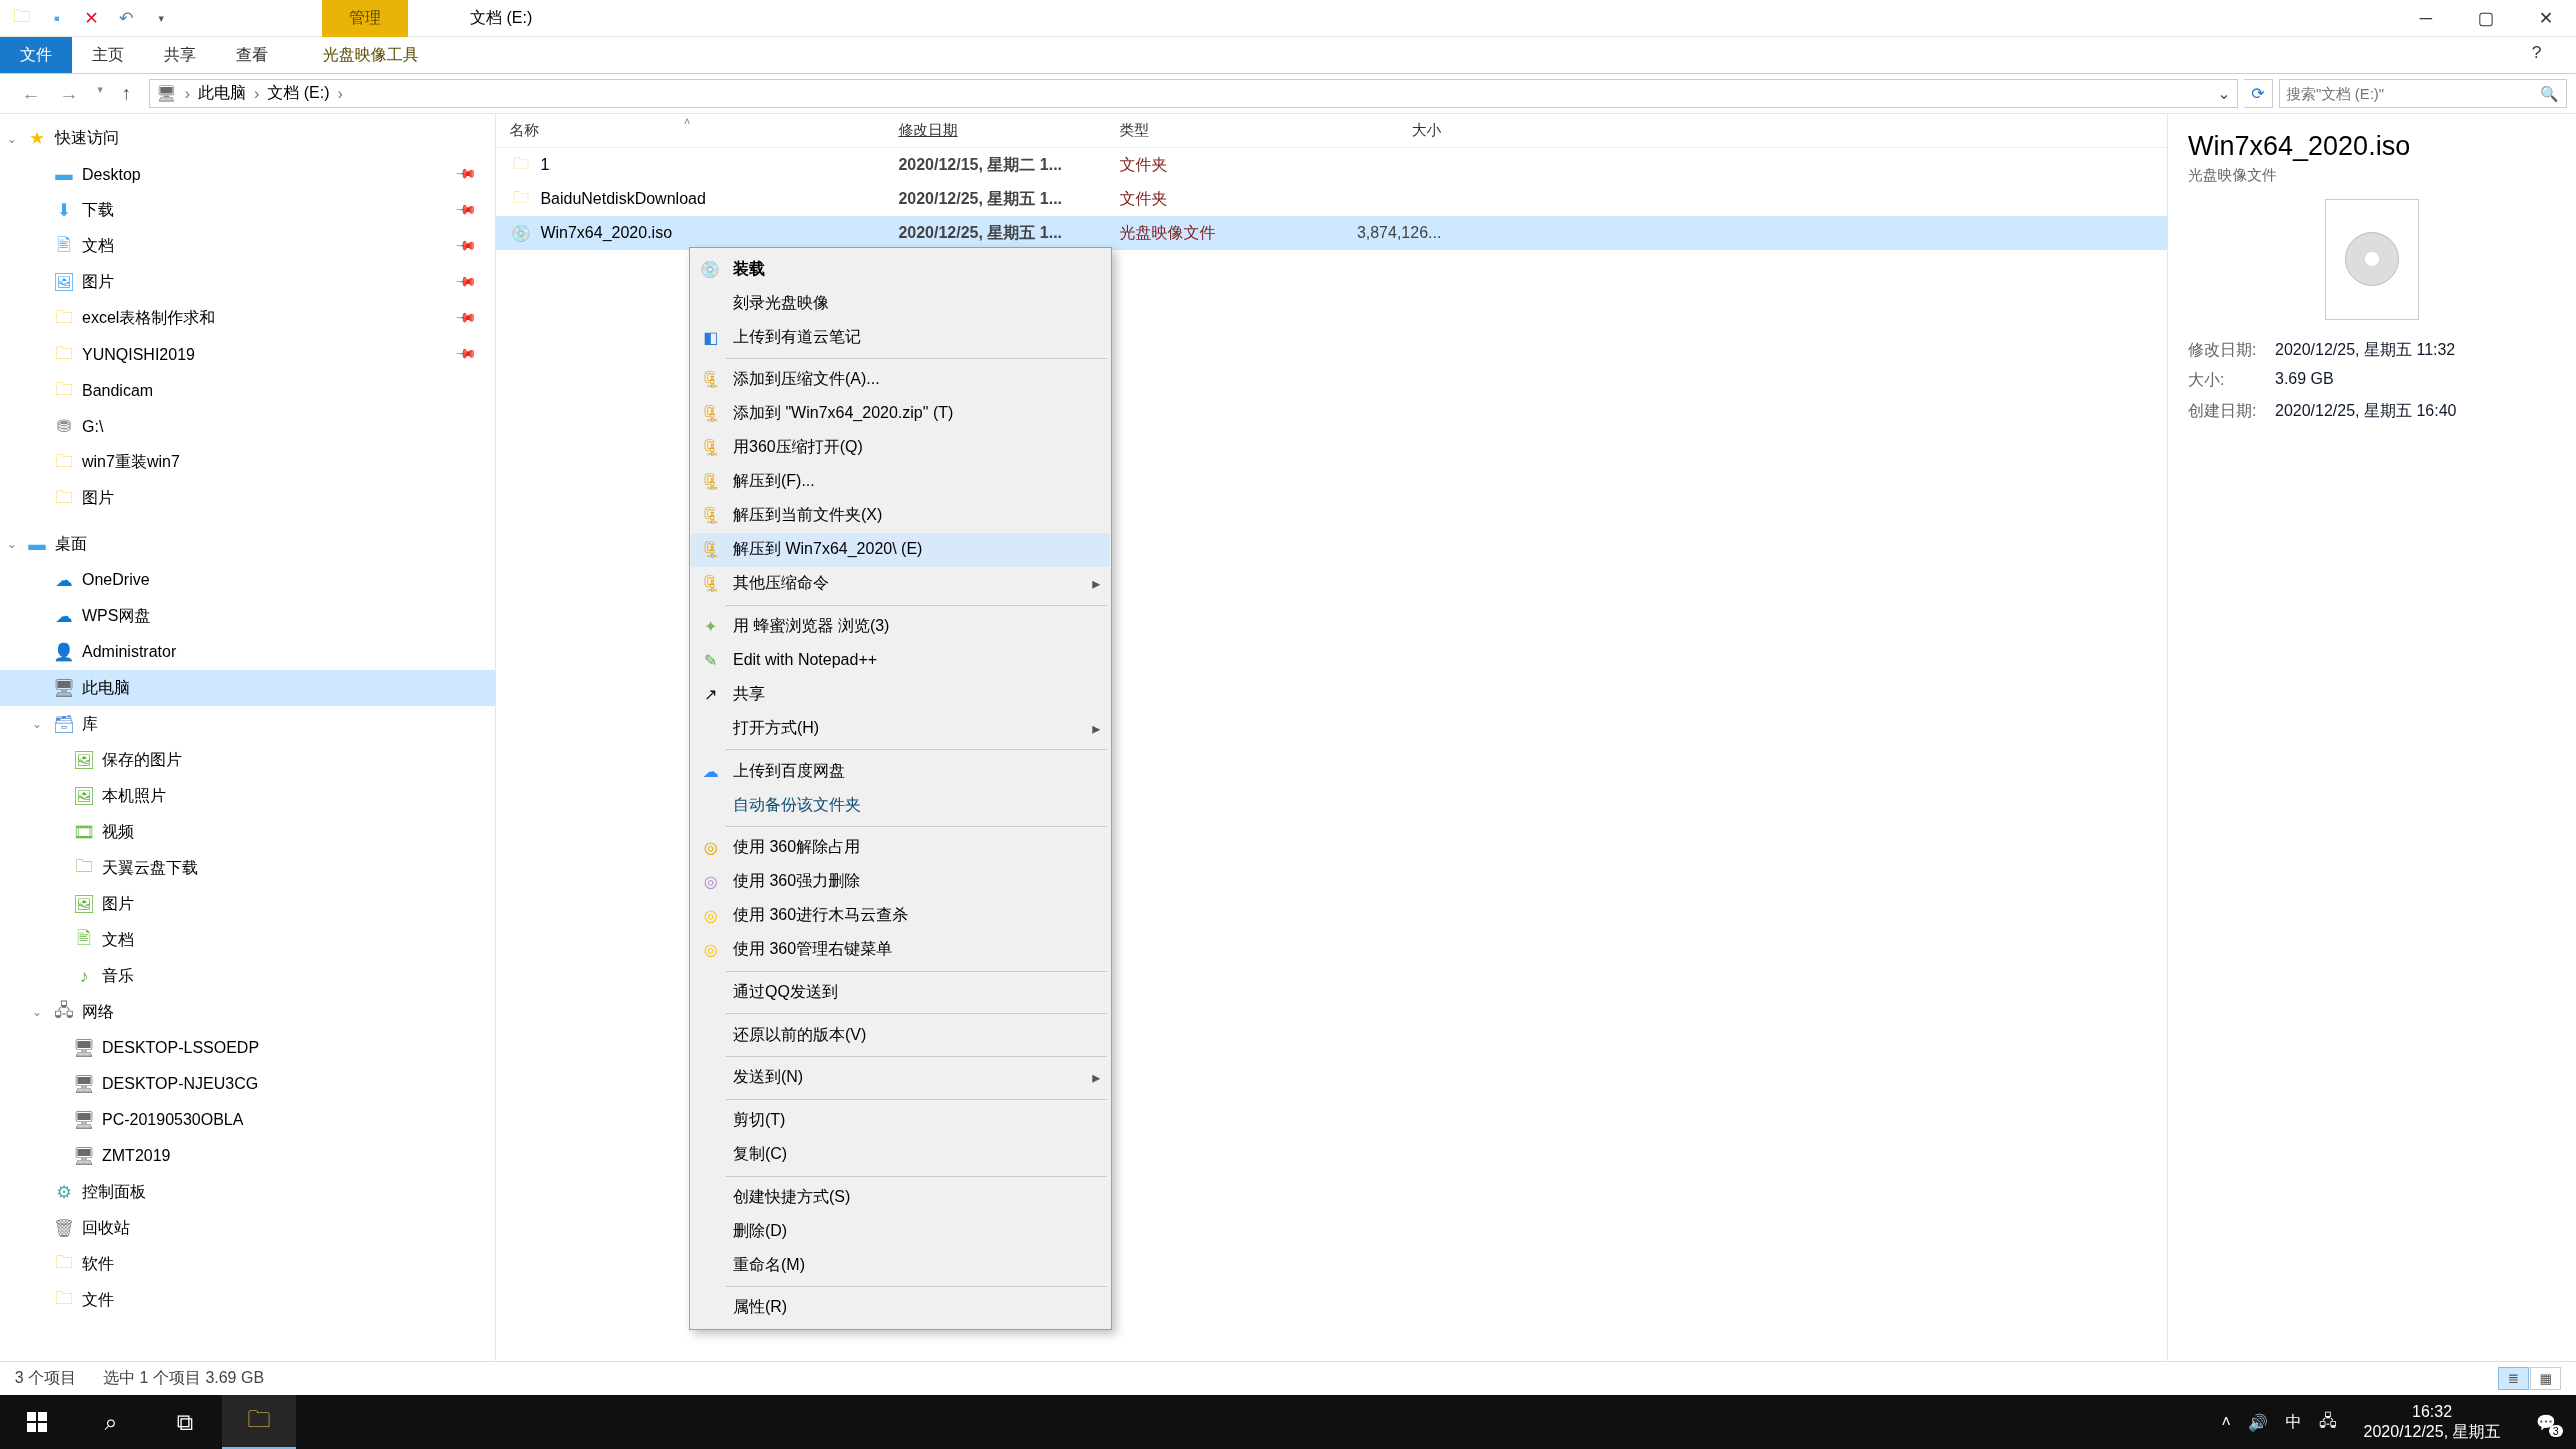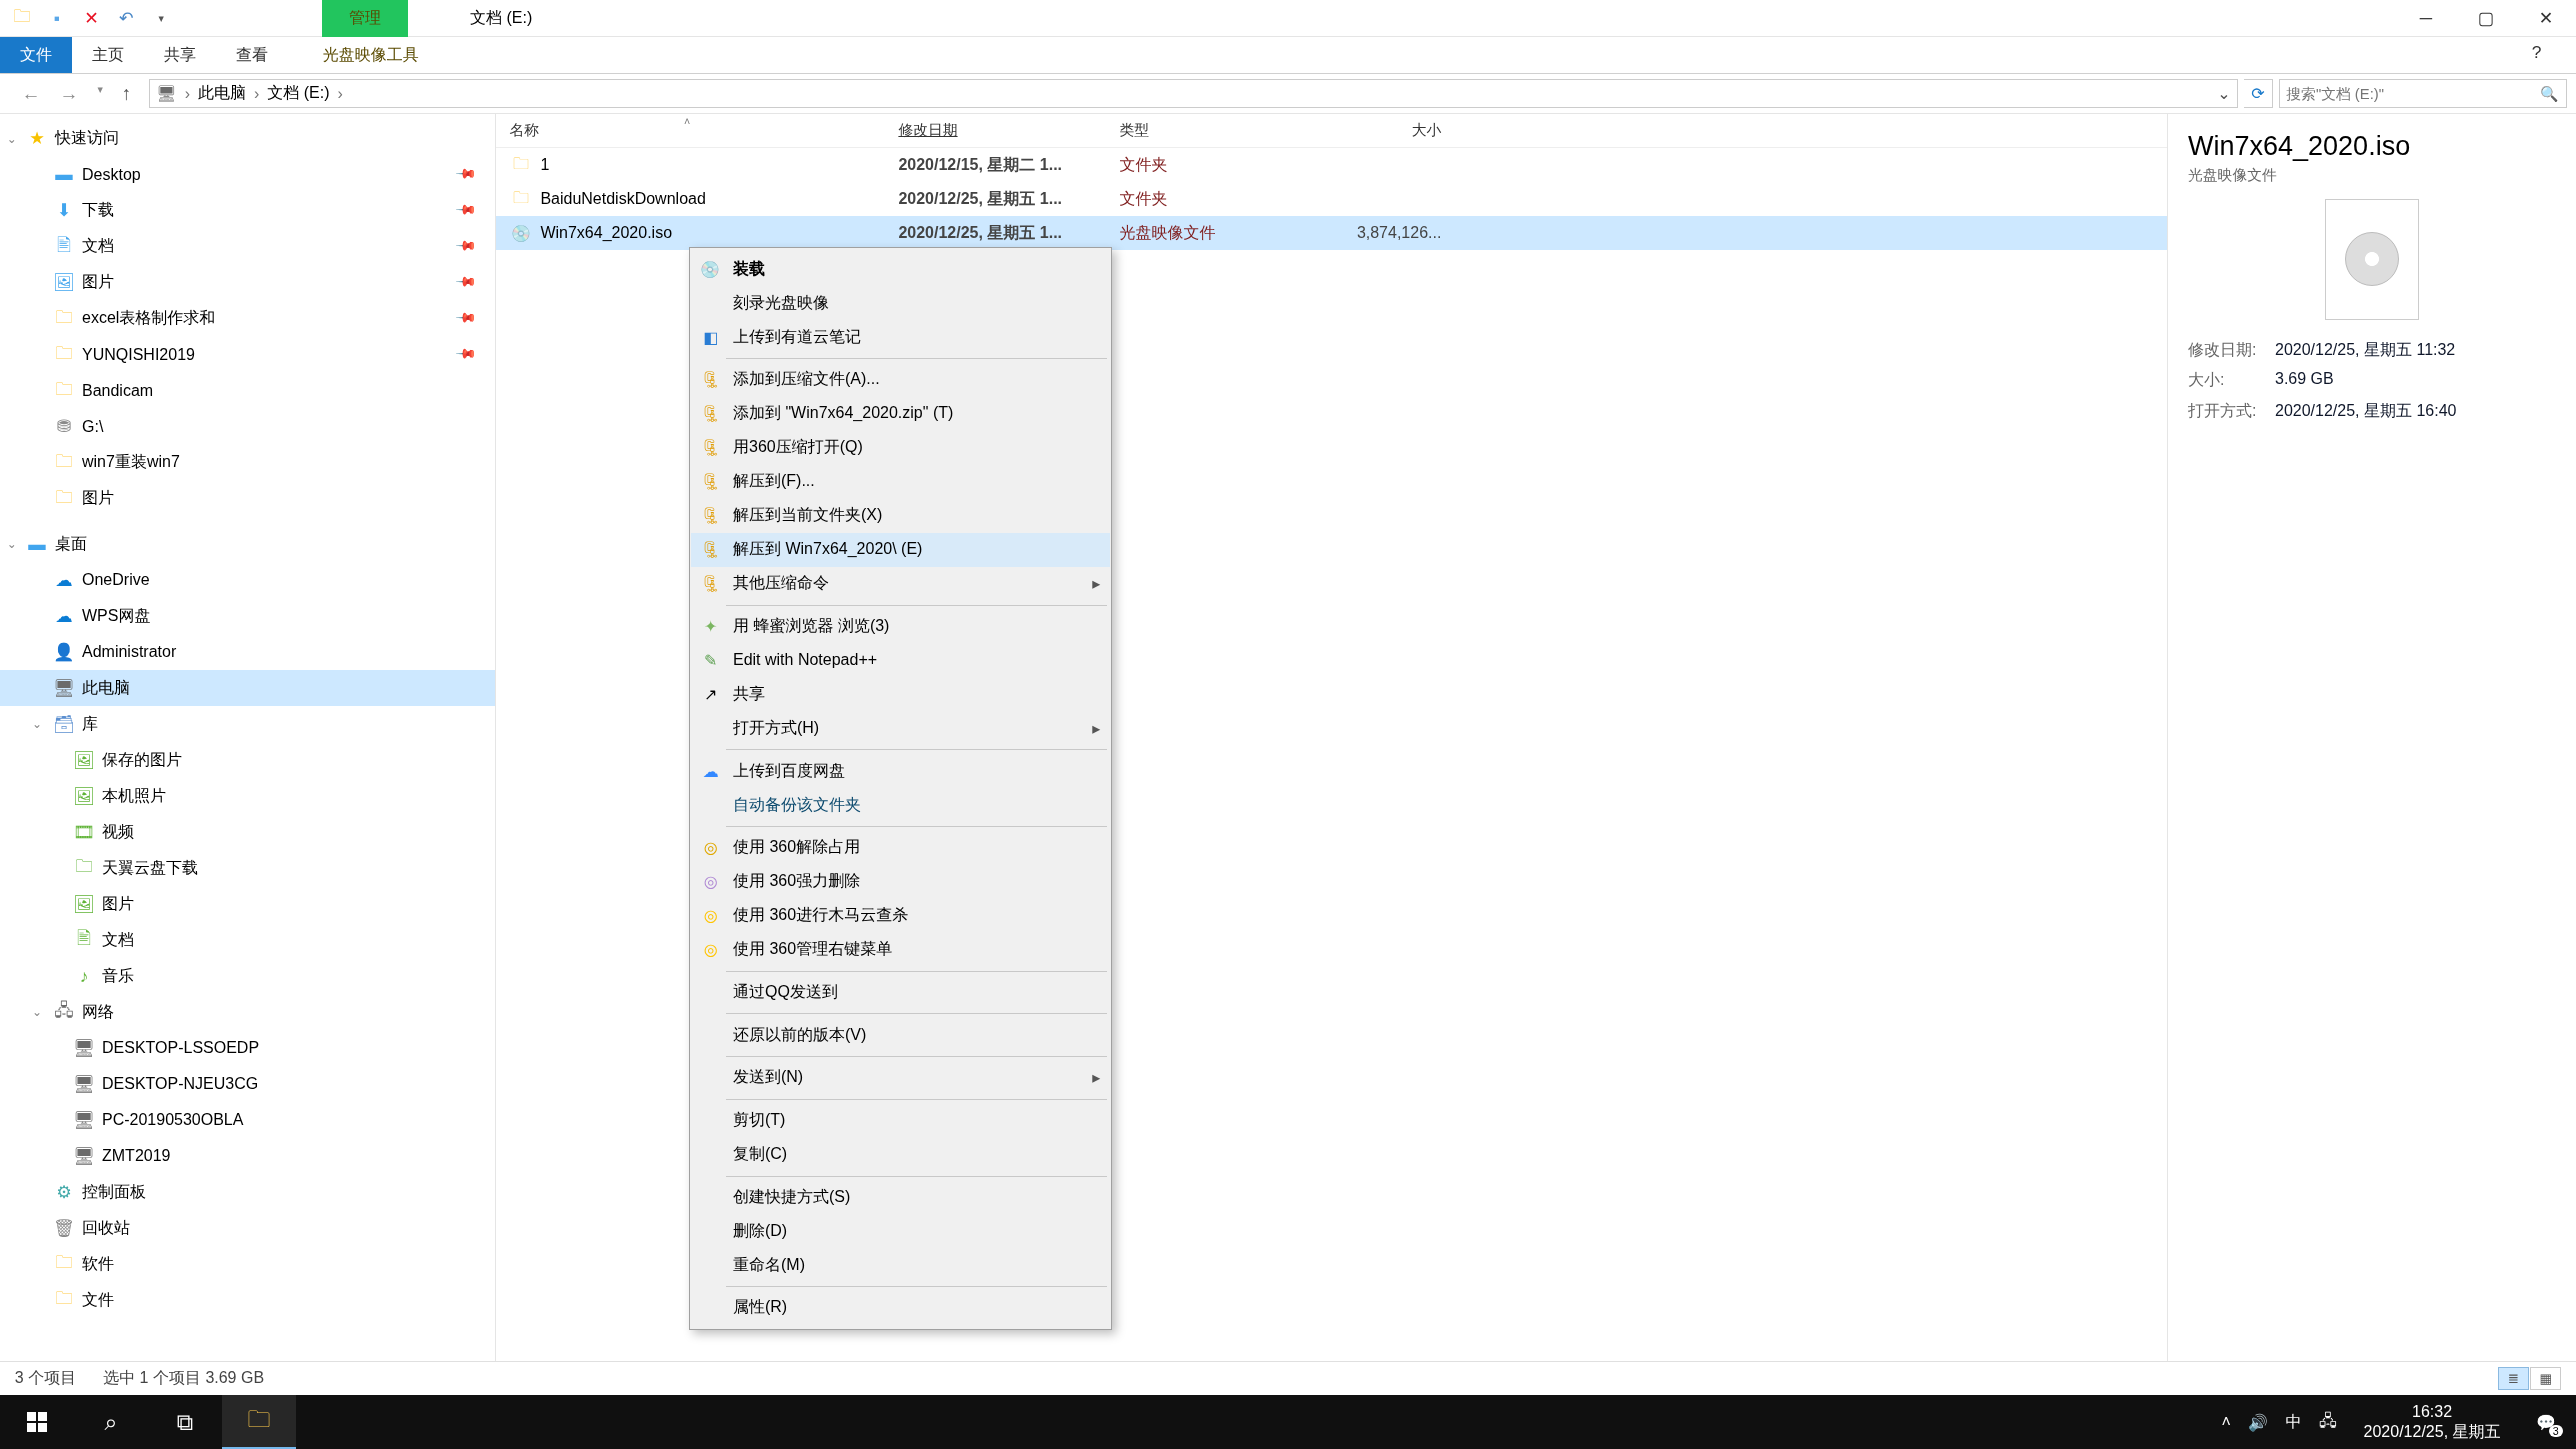--- a/index.html
+++ b/index.html
@@ -2,21 +2,21 @@
 <html><head>
 <meta charset="utf-8">
 <style>
 * { margin: 0; padding: 0; box-sizing: border-box; font-family: "Microsoft YaHei", "Segoe UI", sans-serif; font-size: 16px; }
 body { width: 2576px; height: 1449px; background: #fff; overflow: hidden; position: relative; }
 
 
 .titlebar { height: 37px; background: #fff; display: flex; align-items: center; position: relative; border-bottom: 0.7px solid #e5e5e5;}
 .qat { display: flex; align-items: center; gap: 14.8px; padding-left: 12px; }
 .qat .ico { width: 20px; height: 20px; display: inline-flex; align-items: center; justify-content: center; font-size: 17.4px; }
-.titlebar .tab-ctx { position: absolute; left: 322px; top: 0; height: 37px; padding: 10px 27px; background: #22c55e; color: #5a4a00; display: flex; align-items: center; }
+.titlebar .tab-ctx { position: absolute; left: 322px; top: 0; height: 37px; padding: 10px 27px; background: #eab308; color: #5a4a00; display: flex; align-items: center; }
 .titlebar .loc { position: absolute; left: 470px; display:flex; align-items:center; height:37px;}
 .win-controls { position: absolute; right: 0; top: 0; display: flex; height: 37px; }
 .win-controls div { width: 60px; display: flex; align-items: center; justify-content: center; font-size: 17.4px; color: #333; }
 .help-ico { color:#0078d4; font-size:20px;}
 
 
 .ribbon { height: 37px; background: #fff; display: flex; align-items: stretch; border-bottom: 0.7px solid #d0d0d0; }
 .ribbon .tab { padding: 0 20px; display: flex; align-items: center; color: #333; }
 .ribbon .tab.file { background: #1979ca; color: #fff; }
 .ribbon .tab.ctx { color: #5a4a00; }
@@ -351,21 +351,21 @@
         </div>
       <div class="kv">
           <span class="k">修改日期:</span>
           <span class="v">2020/12/25, 星期五 11:32</span>
         </div>
       <div class="kv">
           <span class="k">大小:</span>
           <span class="v">3.69 GB</span>
         </div>
       <div class="kv">
-          <span class="k">打开方式:</span>
+          <span class="k">创建日期:</span>
           <span class="v">2020/12/25, 星期五 16:40</span>
         </div>
     </div>
   </div>
 </div>
 
 <div class="statusbar">
   <span>3 个项目</span>
   <span>选中 1 个项目  3.69 GB</span>
   <div class="viewbtns">

